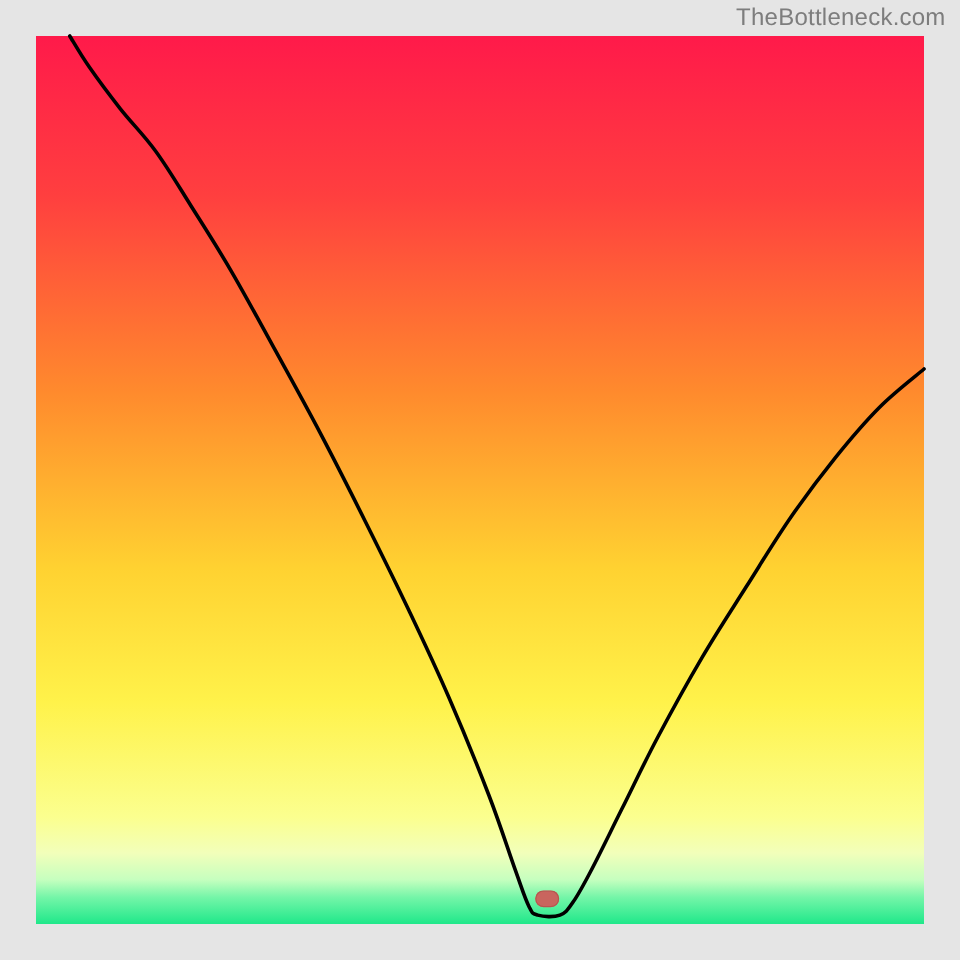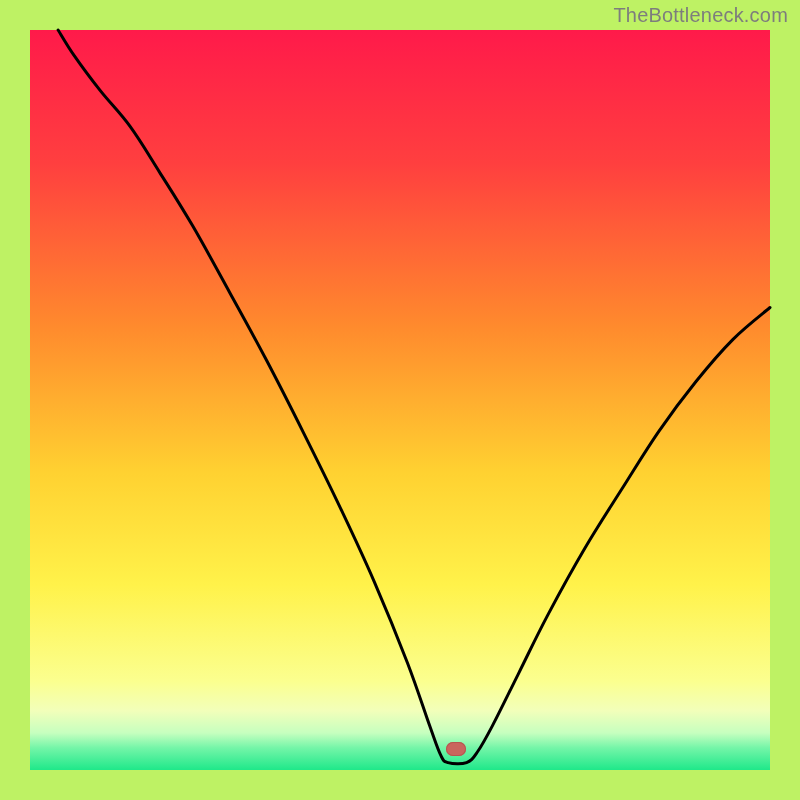--- a/index.html
+++ b/index.html
@@ -10,21 +10,21 @@
     background: #000;
     overflow: hidden;
     font-family: Arial, Helvetica, sans-serif;
   }
   .frame {
     position: absolute;
     left: 0;
     top: 0;
     width: 800px;
     height: 800px;
-    background: #bef264;
+    background: #e5e5e5;
   }
   .plot-area {
     position: absolute;
     left: 30px;
     top: 30px;
     width: 740px;
     height: 740px;
     
   }
   .watermark {

